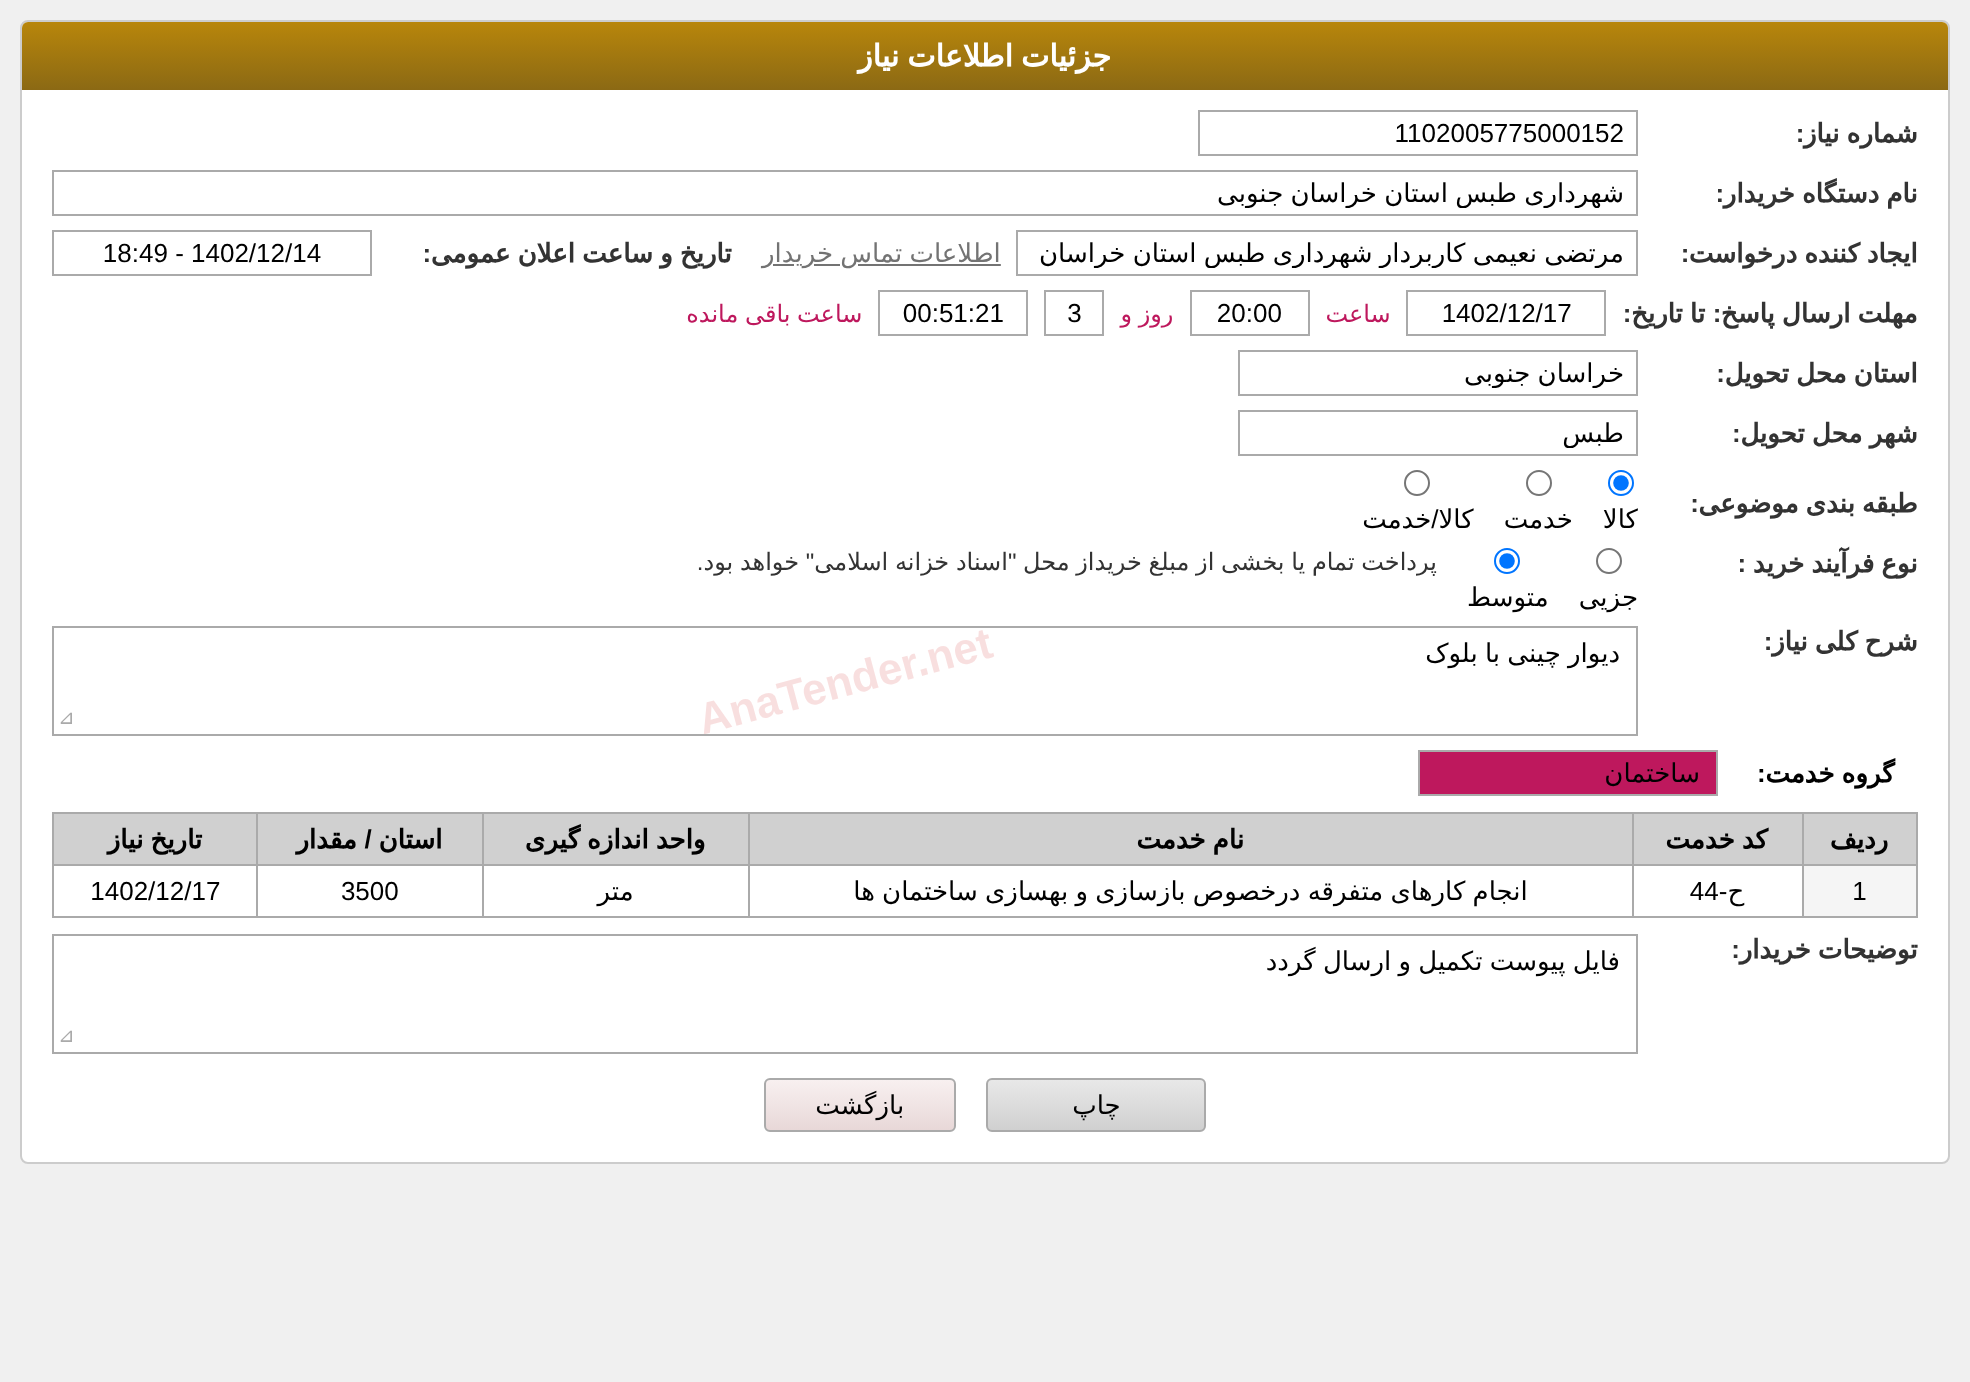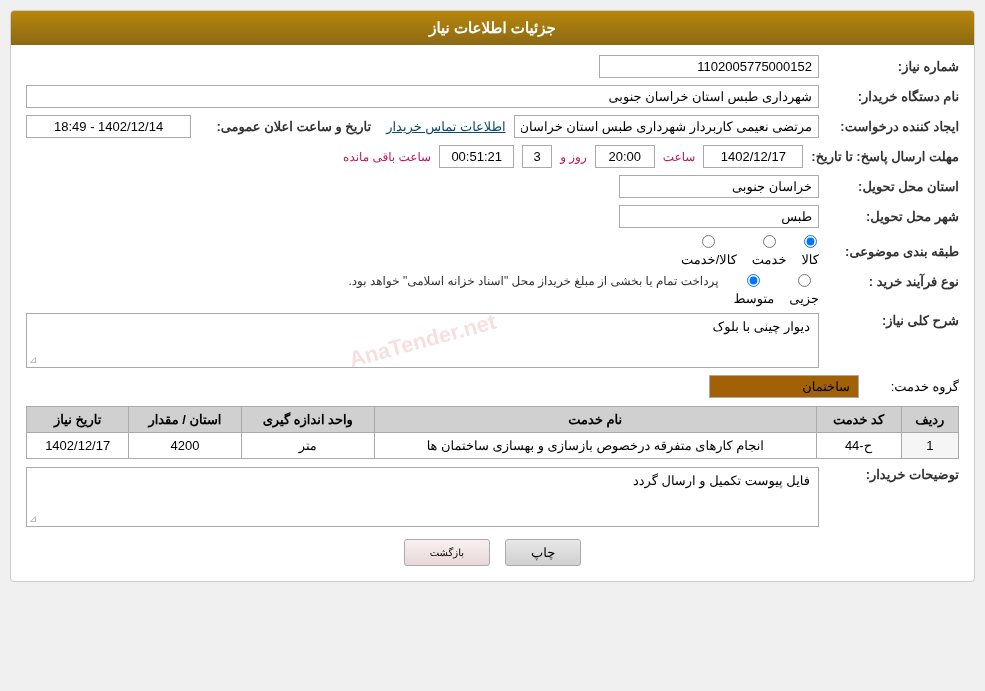--- a/index.html
+++ b/index.html
@@ -59,21 +59,21 @@
       direction: rtl;
       text-align: right;
     }
     .input-full {
       width: 100%;
     }
     .input-id {
       width: 220px;
     }
     .link-style {
-      color: #0c4a6e;
+      color: #737373;
       text-decoration: underline;
       cursor: pointer;
     }
     .deadline-row {
       display: flex;
       align-items: center;
       gap: 8px;
     }
     .deadline-box {
       border: 1px solid #aaa;
@@ -140,28 +140,28 @@
       left: 2px;
       color: #aaa;
       font-size: 10px;
     }
     .service-group-row {
       display: flex;
       align-items: center;
       margin-bottom: 7px;
     }
     .service-group-label {
-      font-weight: normal;
+      font-weight: bold;
       min-width: 100px;
-      text-align: right;
+      text-align: center;
       padding-left: 8px;
     }
     .service-group-value {
       border: 1px solid #aaa;
-      background: #a16207;
+      background: #be185d;
       padding: 3px 8px;
       min-width: 150px;
       text-align: right;
       font-size: 13px;
     }
     .needs-table {
       width: 100%;
       border-collapse: collapse;
       margin: 8px 0;
       font-size: 13px;
@@ -202,31 +202,31 @@
     .buttons-row {
       display: flex;
       justify-content: center;
       gap: 15px;
       margin-top: 12px;
       margin-bottom: 5px;
     }
     .btn-print {
       background: linear-gradient(to bottom, #e8e8e8, #d0d0d0);
       border: 1px solid #aaa;
-      padding: 5px 25px;
+      padding: 5px 42px;
       font-size: 13px;
       font-family: Tahoma, Arial, sans-serif;
       cursor: pointer;
       border-radius: 3px;
     }
     .btn-back {
       background: linear-gradient(to bottom, #f8f0f0, #e8d8d8);
       border: 1px solid #aaa;
       padding: 5px 25px;
-      font-size: 10px;
+      font-size: 13px;
       font-family: Tahoma, Arial, sans-serif;
       cursor: pointer;
       border-radius: 3px;
     }
     .description-area {
       position: relative;
     }
     .logo-watermark {
       position: absolute;
       top: 0; left: 0; right: 0; bottom: 0;
@@ -271,21 +271,21 @@
       </div>
 
       <div class="info-row">
         <span class="info-label">ایجاد کننده درخواست:</span>
         <div style="flex:1; display:flex; align-items:center; gap:8px;">
           <input class="input-box" style="flex: 1 1 0%;" type="text" readonly="" value="مرتضی نعیمی کاربردار شهرداری طبس استان خراسان جنوبی">
           <span class="link-style">اطلاعات تماس خریدار</span>
         </div>
         <span class="info-label" style="min-width:180px; text-align:right; margin-right:15px;">تاریخ و ساعت اعلان عمومی:</span>
         <div>
-          <span class="date-box" style="border:1px solid #aaa; padding:3px 27px; background:#fff; font-size:13px; display:inline-block; min-width:160px; text-align:left;">1402/12/14 - 18:49</span>
+          <span class="date-box" style="border:1px solid #aaa; padding:3px 16px; background:#fff; font-size:13px; display:inline-block; min-width:160px; text-align:center;">1402/12/14 - 18:49</span>
         </div>
       </div>
 
       <div class="info-row">
         <span class="info-label">مهلت ارسال پاسخ: تا تاریخ:</span>
         <div class="deadline-row">
           <span class="deadline-box" style="min-width:100px;">1402/12/17</span>
           <span class="deadline-label-small">ساعت</span>
           <span class="deadline-box" style="min-width:60px;">20:00</span>
           <span class="deadline-label-small">روز و</span>
@@ -371,21 +371,21 @@
             <th>استان / مقدار</th>
             <th>تاریخ نیاز</th>
           </tr>
         </thead>
         <tbody id="needs-table-body">
         <tr>
     <td>1</td>
     <td>ح-44</td>
     <td>انجام کارهای متفرقه درخصوص بازسازی و بهسازی ساختمان ها</td>
     <td>متر</td>
-    <td>4200</td>
+    <td>3500</td>
     <td>1402/12/17</td>
   </tr>
           </tbody>
       </table>
 
       <div class="info-row" style="align-items:flex-start; margin-top:8px;">
         <span class="info-label">توضیحات خریدار:</span>
         <div class="info-value">
           <div class="buyer-desc-box">
             <span>فایل پیوست تکمیل و ارسال گردد</span>

